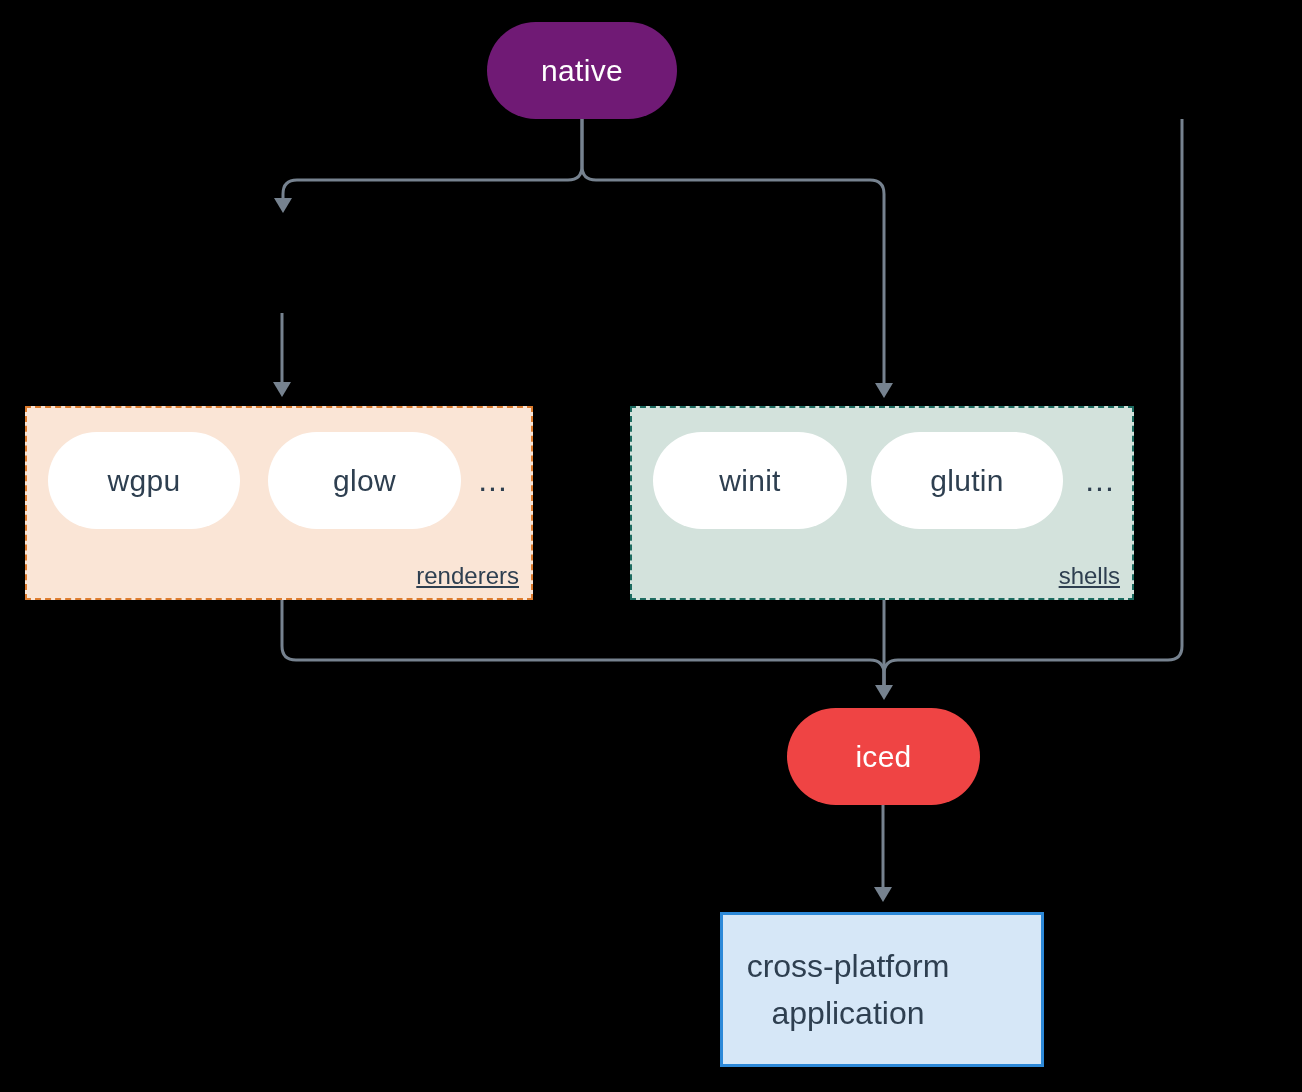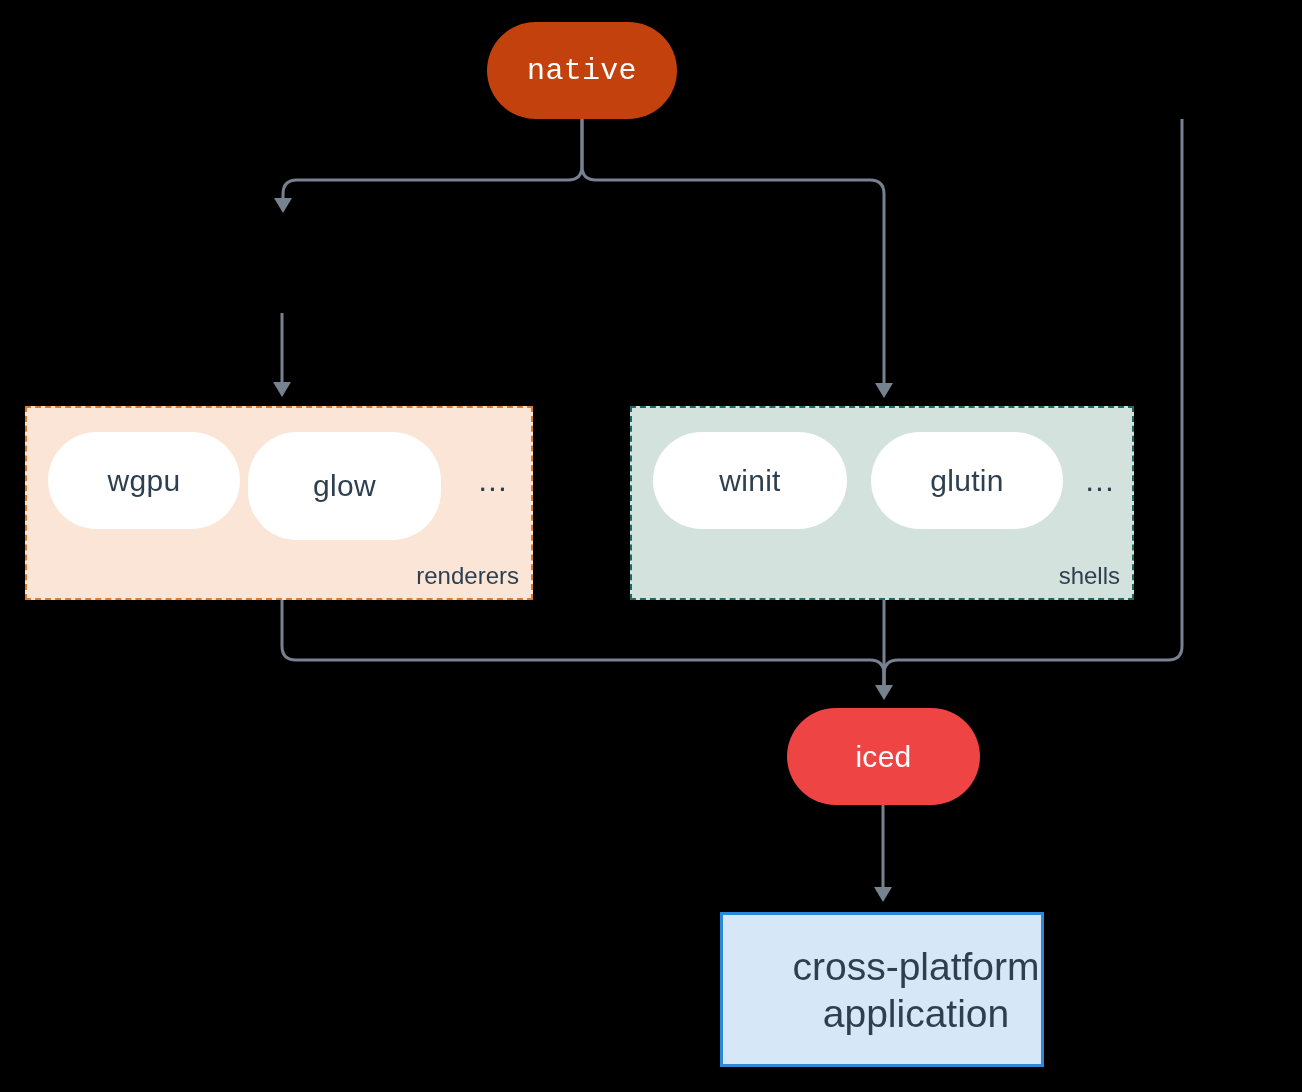--- a/index.html
+++ b/index.html
@@ -19,21 +19,21 @@
     position: absolute;
     z-index: 2;
     display: flex;
     align-items: center;
     justify-content: center;
     border-radius: 49px;
     font-size: 30px;
     letter-spacing: 0.3px;
     color: #ffffff;
   }
-  .pill.purple { background: #c2410c; font-family: Liberation Mono, monospace; }
+  .pill.purple { background: #701a75; }
   .pill.orange { background: #e5833c; }
   .pill.blue   { background: #ef4444; }
   .pill.white  { background: #ffffff; color: #2e3f50; }
 
   .group-box {
     position: absolute;
     z-index: 2;
     box-sizing: border-box;
     padding-left: 44px;
   }
@@ -45,42 +45,43 @@
     background: #d3e2dc;
     border: 2px dashed #1d6b60;
   }
   .group-box .pill { z-index: 3; }
   .group-label {
     position: absolute;
     right: 12px;
     bottom: 8px;
     font-size: 24px;
     color: #2e3f50;
+    text-decoration: underline;
   }
   .ellipsis {
     position: absolute;
     display: flex;
     align-items: center;
     justify-content: center;
     font-size: 32px;
     color: #2e3f50;
     letter-spacing: 1px;
   }
 
   .app-box {
     position: absolute;
     z-index: 2;
     box-sizing: border-box;
     background: #d6e7f7;
     border: 3px solid #2d89d8;
     display: flex;
     align-items: center;
-    justify-content: flex-end;
+    justify-content: flex-start;
     text-align: center;
-    font-size: 39px;
+    font-size: 32px;
     line-height: 47px;
     color: #2e3f50;
   }
   .app-box span { display: block; width: 250px; }
 </style>
 </head>
 <body>
 
 <div class="canvas">
 
@@ -109,21 +110,21 @@
   <div class="pill purple" style="left:487px; top:22px; width:190px; height:97px">
     <span>native</span>
   </div>
 
 
 
   <div class="group-box renderers" style="left:25px; top:406px; width:508px; height:194px">
     <div class="pill white" style="left:21px; top:24px; width:192px; height:97px">
       <span>wgpu</span>
     </div>
-    <div class="pill white" style="left:221px; top:24px; width:193px; height:108px">
+    <div class="pill white" style="left:241px; top:24px; width:193px; height:97px">
       <span>glow</span>
     </div>
     <div class="ellipsis" style="left:438px; top:24px; width:56px; height:97px">...</div>
     <div class="group-label">renderers</div>
   </div>
 
   <div class="group-box shells" style="left:630px; top:406px; width:504px; height:194px">
     <div class="pill white" style="left:21px; top:24px; width:194px; height:97px">
       <span>winit</span>
     </div>

